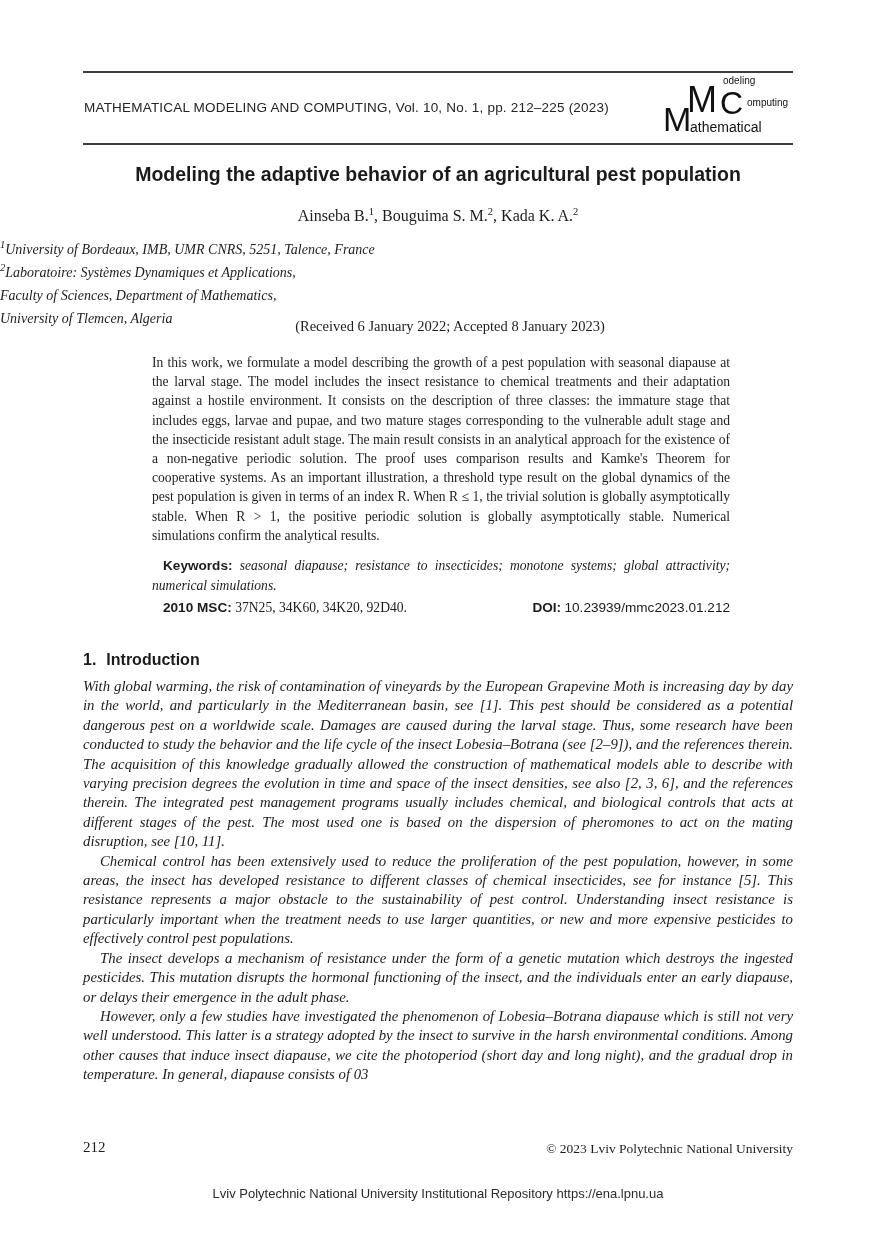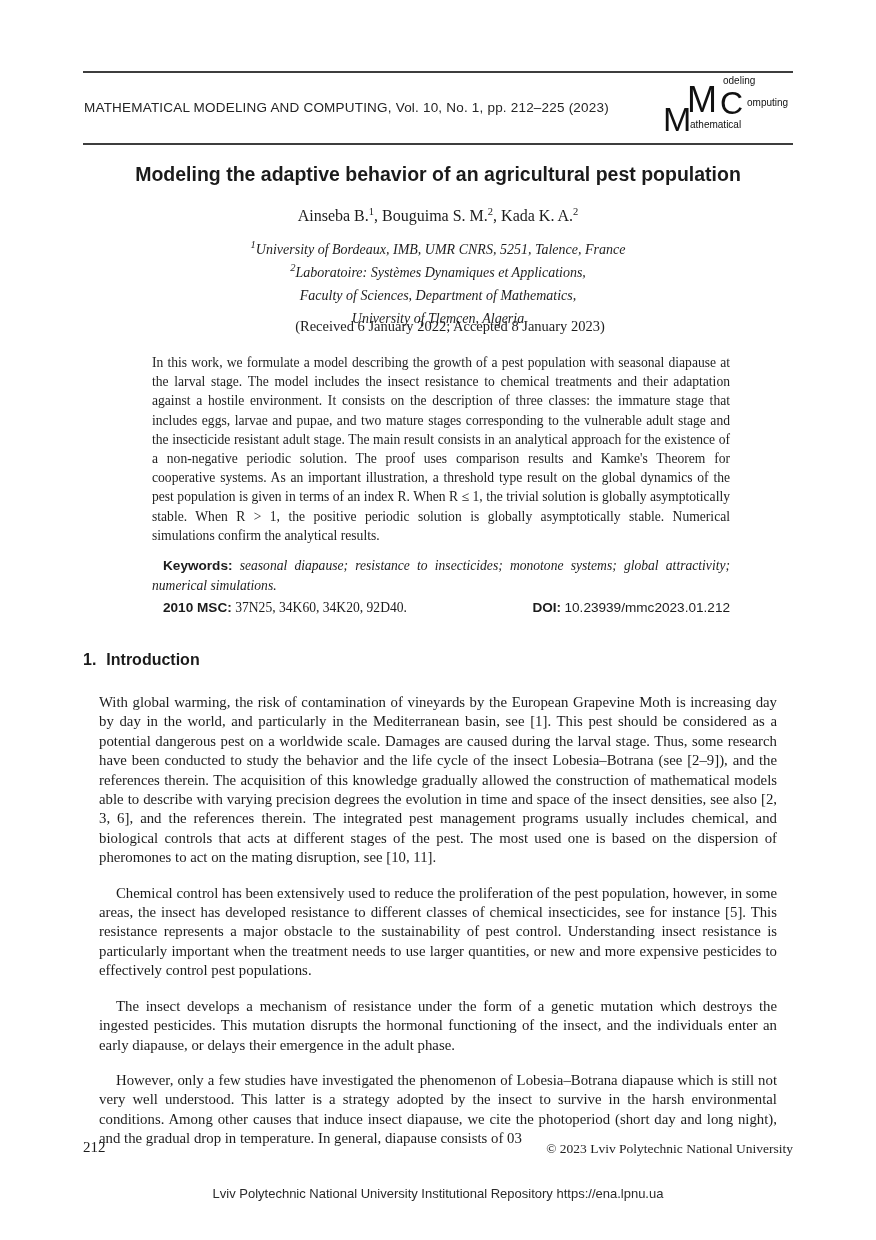--- a/index.html
+++ b/index.html
@@ -37,21 +37,21 @@
     position: absolute;
     left: 661px;
     top: 76px;
     width: 132px;
     height: 64px;
     font-family: "Liberation Sans", sans-serif;
     color: #111111;
   }
   .logo span { position: absolute; line-height: 1; }
   .logo-m1 { left: 2px;  top: 26px; font-size: 34px; }
-  .logo-word-athematical { left: 29px; top: 44px; font-size: 10px; }
+  .logo-word-athematical { left: 29px; top: 44px; font-size: 14px; }
   .logo-m2 { left: 26px; top: 6px;  font-size: 36px; }
   .logo-word-odeling { left: 62px; top: 0px;  font-size: 10px; }
   .logo-c  { left: 59px; top: 11px; font-size: 32px; }
   .logo-word-omputing { left: 86px; top: 22px; font-size: 10px; }
 
   .title {
     position: absolute;
     left: 0; width: 876px; top: 163px;
     margin: 0;
     text-align: center;
@@ -65,21 +65,20 @@
     position: absolute;
     left: 0; width: 876px; top: 206px;
     text-align: center;
     font-size: 16px;
   }
   .authors sup, .affil sup { font-size: 10.5px; }
 
   .affiliations {
     position: absolute;
     left: 0; width: 876px; top: 236px;
-    text-align: center;
     font-style: italic;
     font-size: 14px;
     line-height: 18.5px;
   }
 
   .received {
     position: absolute;
     left: 12px; width: 876px; top: 318px;
     text-align: center;
     font-size: 14.5px;
@@ -132,21 +131,21 @@
   }
   .section-number { margin-right: 10px; }
 
   .body-text {
     position: absolute;
     left: 83px; width: 710px; top: 677px;
     font-size: 14.8px;
     line-height: 19.4px;
     text-align: justify;
   }
-  .body-text p { margin: 16px; }
+  .body-text p { margin: 0; font-style: italic; }
   .body-text p.indent { text-indent: 17px; }
 
   .footer-page {
     position: absolute;
     left: 83px; top: 1139px;
     font-size: 15px;
   }
   .footer-copy {
     position: absolute;
     right: 83px; top: 1141px;

